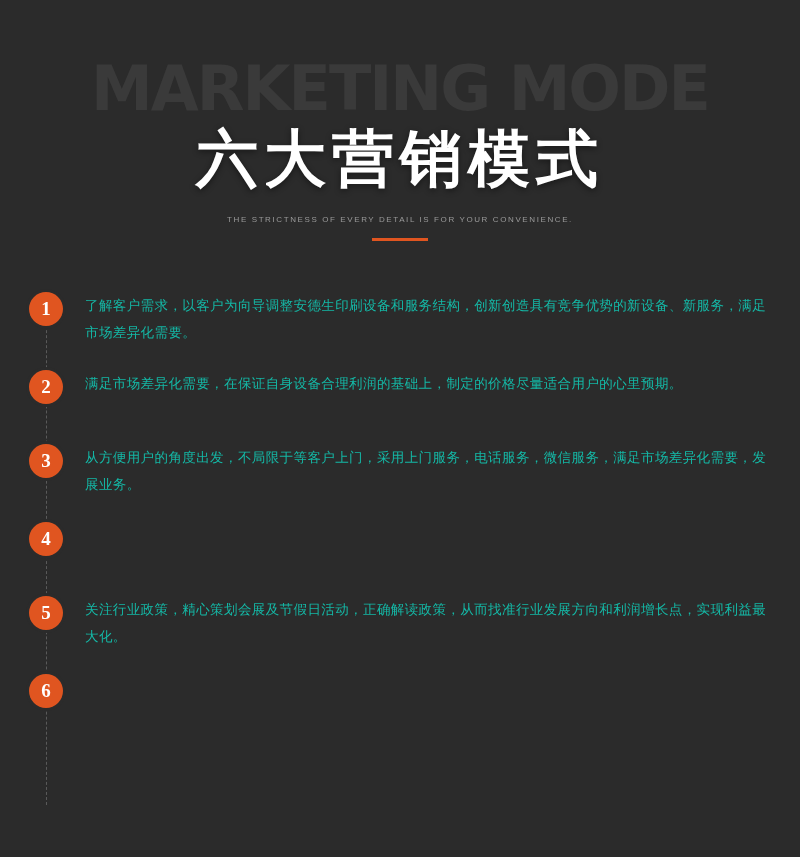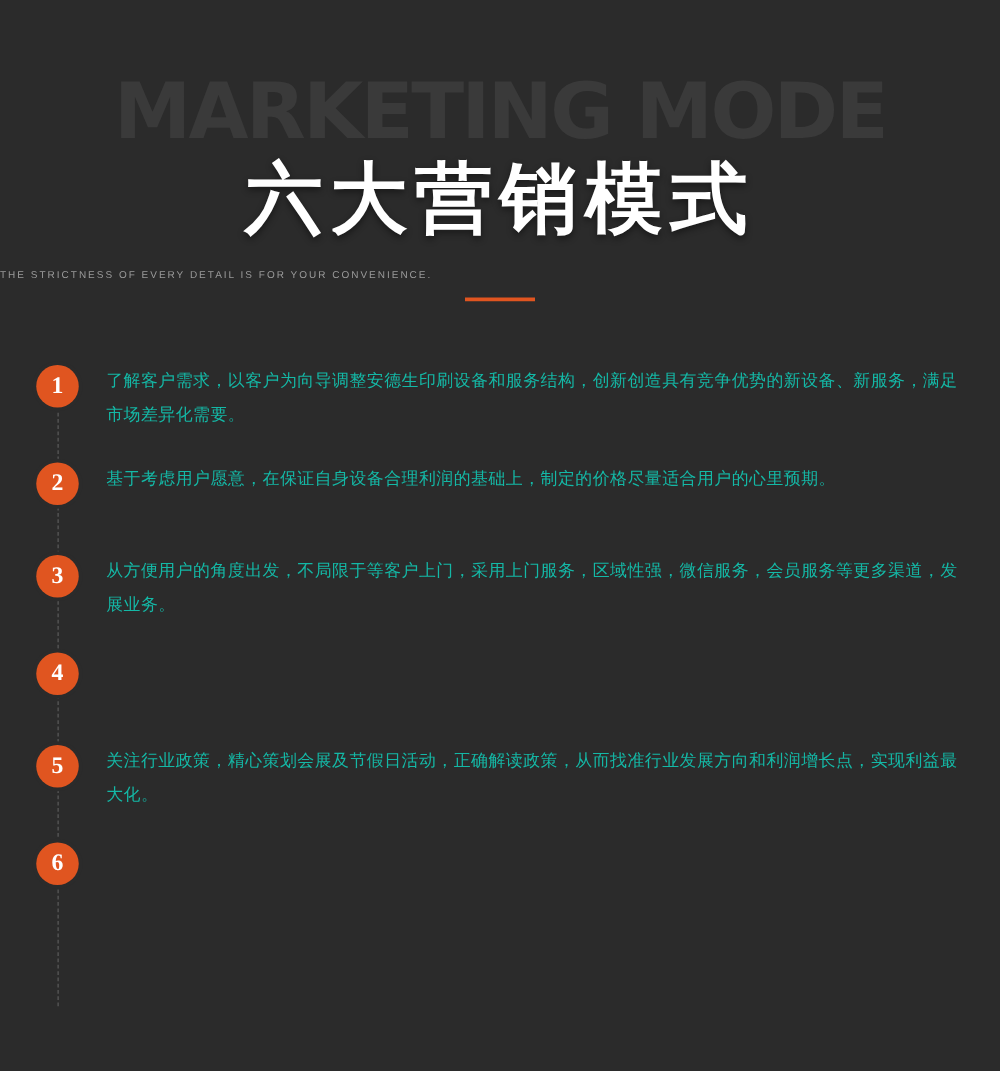--- a/index.html
+++ b/index.html
@@ -59,21 +59,21 @@
     color: #ffffff;
     line-height: 1.1;
     text-shadow: 0 2px 6px rgba(0,0,0,0.45);
   }
 
   .subtitle-en {
     position: absolute;
     top: 215px;
     left: 0;
     width: 800px;
-    text-align: left;
+    text-align: center;
     font-family: "Liberation Sans", sans-serif;
     font-size: 8px;
     letter-spacing: 1.6px;
     color: #9a9a9a;
   }
 
   .accent-rule {
     position: absolute;
     top: 238px;
     left: 372px;
@@ -159,26 +159,26 @@
   <div class="list-wrap">
     <div class="timeline-line"></div>
 
     <div class="item i1">
       <div class="badge">1</div>
       <div class="item-text">了解客户需求，以客户为向导调整安德生印刷设备和服务结构，创新创造具有竞争优势的新设备、新服务，满足市场差异化需要。</div>
     </div>
 
     <div class="item i2">
       <div class="badge">2</div>
-      <div class="item-text">基于考虑用户愿意，在保证自身设备合理利润的基础上，制定的价格尽量适合用户的心里预期。</div>
+      <div class="item-text">满足市场差异化需要，在保证自身设备合理利润的基础上，制定的价格尽量适合用户的心里预期。</div>
     </div>
 
     <div class="item i3">
       <div class="badge">3</div>
-      <div class="item-text">从方便用户的角度出发，不局限于等客户上门，采用上门服务，区域性强，微信服务，会员服务等更多渠道，发展业务。</div>
+      <div class="item-text">从方便用户的角度出发，不局限于等客户上门，采用上门服务，电话服务，微信服务，满足市场差异化需要，发展业务。</div>
     </div>
 
     <div class="item i4">
       <div class="badge">4</div>
     </div>
 
     <div class="item i5">
       <div class="badge">5</div>
       <div class="item-text">关注行业政策，精心策划会展及节假日活动，正确解读政策，从而找准行业发展方向和利润增长点，实现利益最大化。</div>
     </div>

